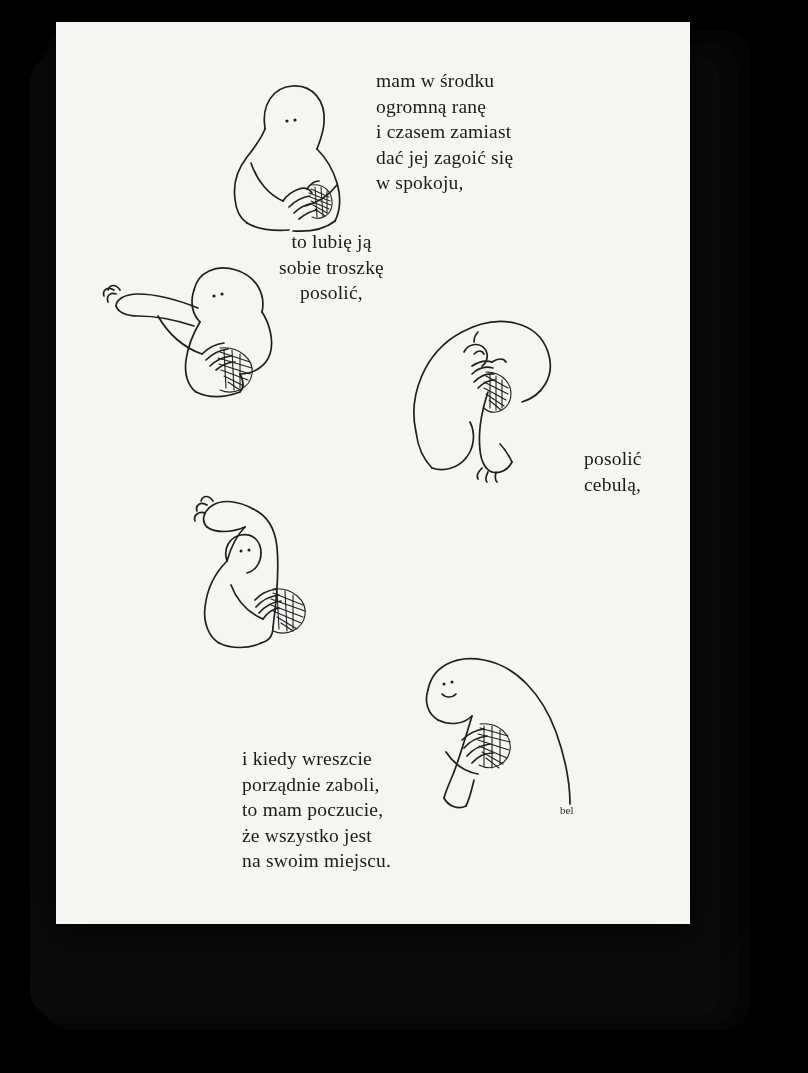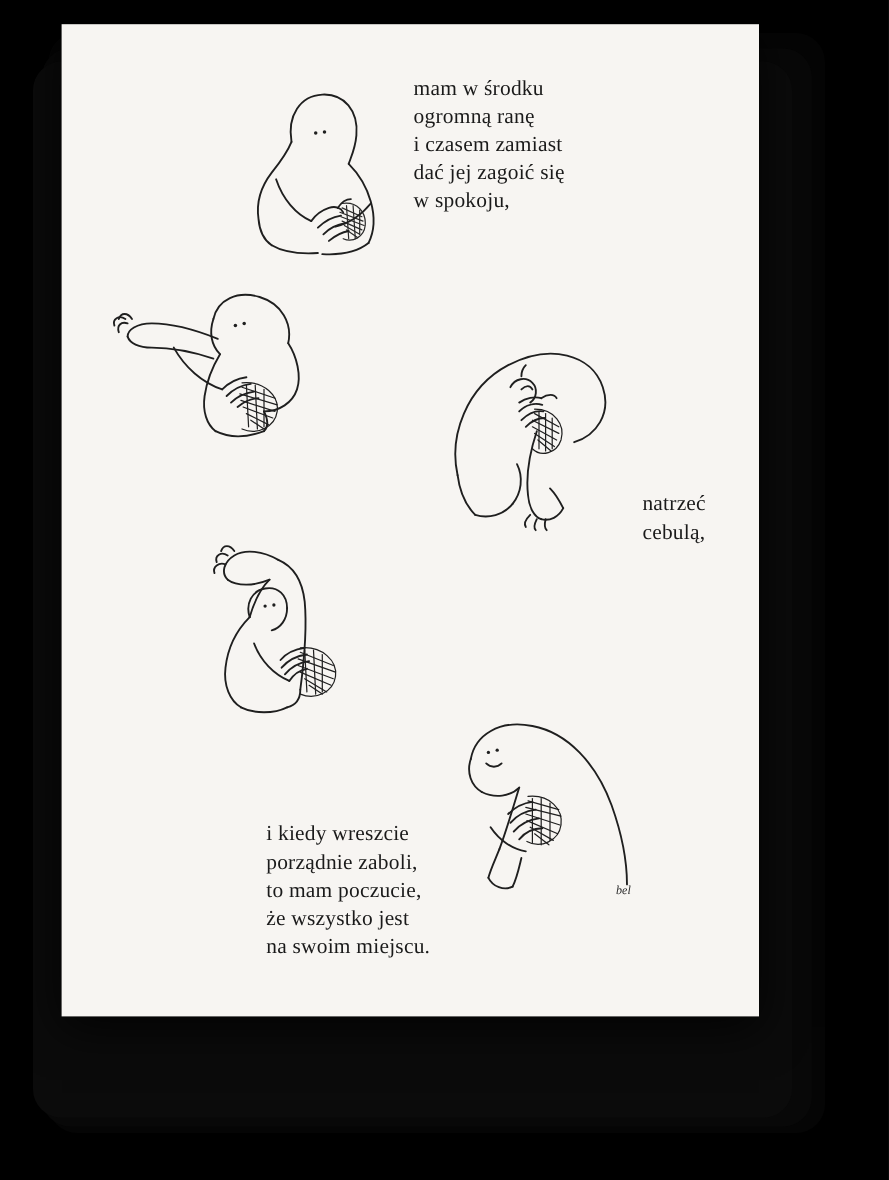--- a/index.html
+++ b/index.html
@@ -58,21 +58,20 @@
     letter-spacing: 0.2px;
   }
   .verse.center { text-align: center; }
   .verse.left { text-align: left; }
 
   .signature {
     position: absolute;
     font-family: "Liberation Serif", serif;
     font-size: 11px;
     color: #2a2a2a;
-    font-style: italic;
   }
 </style>
 </head>
 <body>
 
 <div id="canvas">
 
   <div class="slab s1"></div>
   <div class="slab s2"></div>
   <div class="slab s3"></div>
@@ -158,20 +157,23 @@
             <path d="M126 126 L146 136"></path>
             <path d="M130 132 L142 140"></path>
           <path d="M126 100 L128 138"></path>
             <path d="M134 100 L136 140"></path>
             <path d="M142 104 L142 138"></path>
           <path d="M122 98 C142 96 156 110 154 124 C152 138 136 146 122 140"></path>
         </g>
       </svg>
     </div>
 
+    <div class="verse center" style="left:188px; top:207px; width:175px;">to lubię ją
+sobie troszkę
+posolić,</div>
 
     <div class="fig" style="left:340px; top:270px;">
       <svg width="190" height="190" viewBox="0 0 190 190" fill="none" stroke="#1f1f1f" stroke-width="1.7" stroke-linecap="round" stroke-linejoin="round">
 
         <path d="M20 140 C12 104 28 60 66 40 C104 20 142 30 152 60 C160 84 146 104 126 110"></path>
         <path d="M20 140 C22 156 28 168 36 176"></path>
 
         <path d="M36 176 C48 180 62 176 70 166"></path>
         <path d="M70 166 C78 156 80 142 74 130"></path>
 
@@ -200,21 +202,21 @@
           <path d="M90 102 L108 114"></path>
             <path d="M93 108 L105 118"></path>
           <path d="M94 82 L94 116"></path>
             <path d="M100 84 L100 118"></path>
             <path d="M106 88 L106 116"></path>
           <path d="M90 80 C108 80 118 94 114 108 C110 120 96 124 88 116"></path>
         </g>
       </svg>
     </div>
 
-    <div class="verse left" style="left:528px; top:424px; width:110px;">natrzeć
+    <div class="verse left" style="left:528px; top:424px; width:110px;">posolić
 cebulą,</div>
 
     <div class="fig" style="left:105px; top:455px;">
       <svg width="180" height="180" viewBox="0 0 180 180" fill="none" stroke="#1f1f1f" stroke-width="1.7" stroke-linecap="round" stroke-linejoin="round">
 
         <path d="M92 32 C78 24 62 22 52 28 C42 34 40 44 46 50"></path>
         <path d="M46 50 C54 56 70 56 84 50"></path>
 
         <path d="M52 24 C48 18 42 18 40 24"></path>
         <path d="M46 28 C40 24 34 28 36 34"></path>

